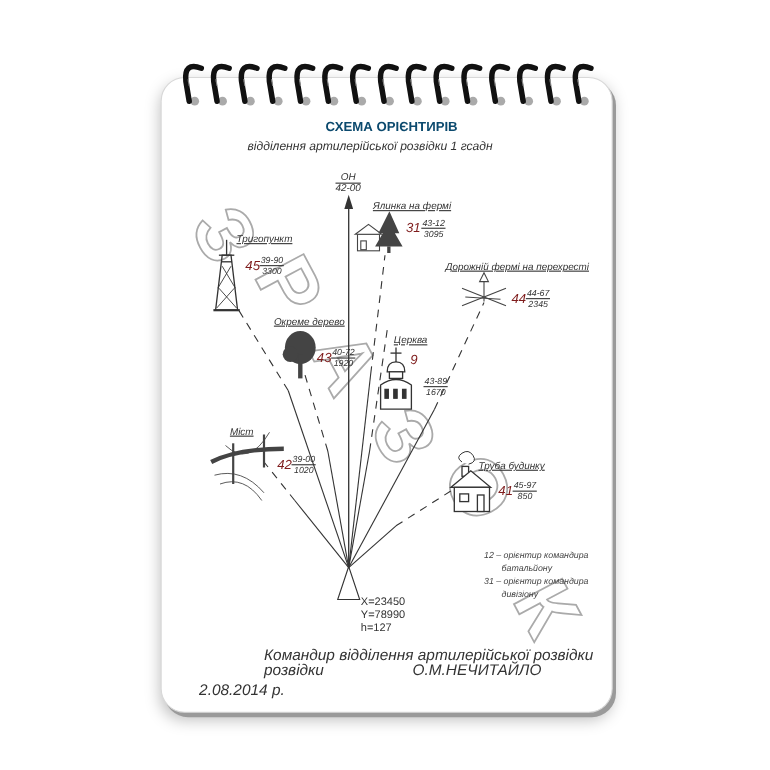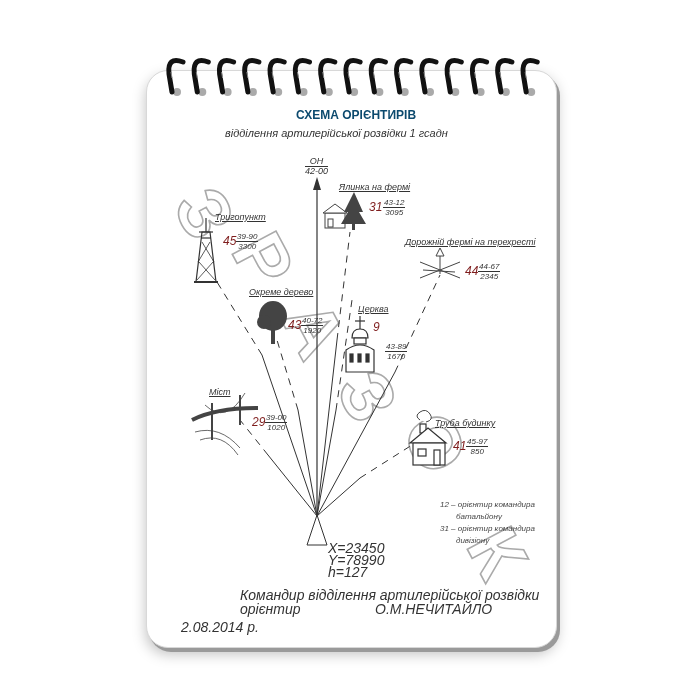--- a/index.html
+++ b/index.html
@@ -9,21 +9,21 @@
   .rings { position:absolute; left:0; top:0; width:700px; height:120px; }
   .stage { position:absolute; left:0; top:0; width:700px; height:700px; }
   .txt { position:absolute; color:#333; white-space:nowrap; }
   .title { font-weight:bold; font-size:12px; color:#0c4a6e; }
   .subtitle { font-style:italic; font-size:11px; color:#333; }
   .lbl { font-style:italic; font-size:9px; color:#333;text-decoration:underline; }
   .num { font-style:italic; font-size:12px; color:#7f1d1d; }
   .frac { position:absolute; font-style:italic; font-size:8px; color:#333; text-align:center; line-height:9px; }
   .frac .top { border-bottom:1px solid #333; padding:0 1px; display:block; }
   .frac .bot { display:block; }
-  .coord { font-style:italic; font-size:14px; color:#333; line-height:12px; }
+  .coord { font-size:10px; color:#333; line-height:12px; }
   .legend { font-style:italic; font-size:8px; color:#444; line-height:12px;margin-left:28px; }
   .sig { font-style:italic; font-size:14px; color:#333; }
 </style>
 </head>
 <body>
 
 <div class="notebook"></div>
 
 <svg class="rings" viewBox="0 0 700 120">
   <g id="ringgroup">
@@ -248,21 +248,21 @@
 </div>
 
 <div class="txt lbl" style="left:358px;top:304px;">Церква</div>
 <div class="txt num" style="left:373px;top:320px;">9</div>
 <div class="frac" style="left:385px;top:318px;margin-top:24px;">
   <span class="top">43-89</span>
   <span class="bot">1670</span>
 </div>
 
 <div class="txt lbl" style="left:209px;top:387px;">Міст</div>
-<div class="txt num" style="left:252px;top:415px;">29</div>
+<div class="txt num" style="left:252px;top:415px;">42</div>
 <div class="frac" style="left:265px;top:413px;">
   <span class="top">39-00</span>
   <span class="bot">1020</span>
 </div>
 
 <div class="txt lbl" style="left:435px;top:418px;">Труба будинку</div>
 <div class="txt num" style="left:453px;top:439px;">41</div>
 <div class="frac" style="left:466px;top:437px;">
   <span class="top">45-97</span>
   <span class="bot">850</span>
@@ -275,15 +275,15 @@
 </div>
 
 <div class="txt legend" style="left:412px;top:499px;">
   <div>12 – орієнтир командира</div>
   <div style="padding-left:16px;">батальйону</div>
   <div>31 – орієнтир командира</div>
   <div style="padding-left:16px;">дивізіону</div>
 </div>
 
 <div class="txt sig" style="left:240px;top:587px;">Командир відділення артилерійської розвідки</div>
-<div class="txt sig" style="left:240px;top:601px;">орієнтир</div>
+<div class="txt sig" style="left:240px;top:601px;">розвідки</div>
 <div class="txt sig" style="left:375px;top:601px;">О.М.НЕЧИТАЙЛО</div>
 <div class="txt sig" style="left:181px;top:619px;">2.08.2014 р.</div>
 
 </body></html>

